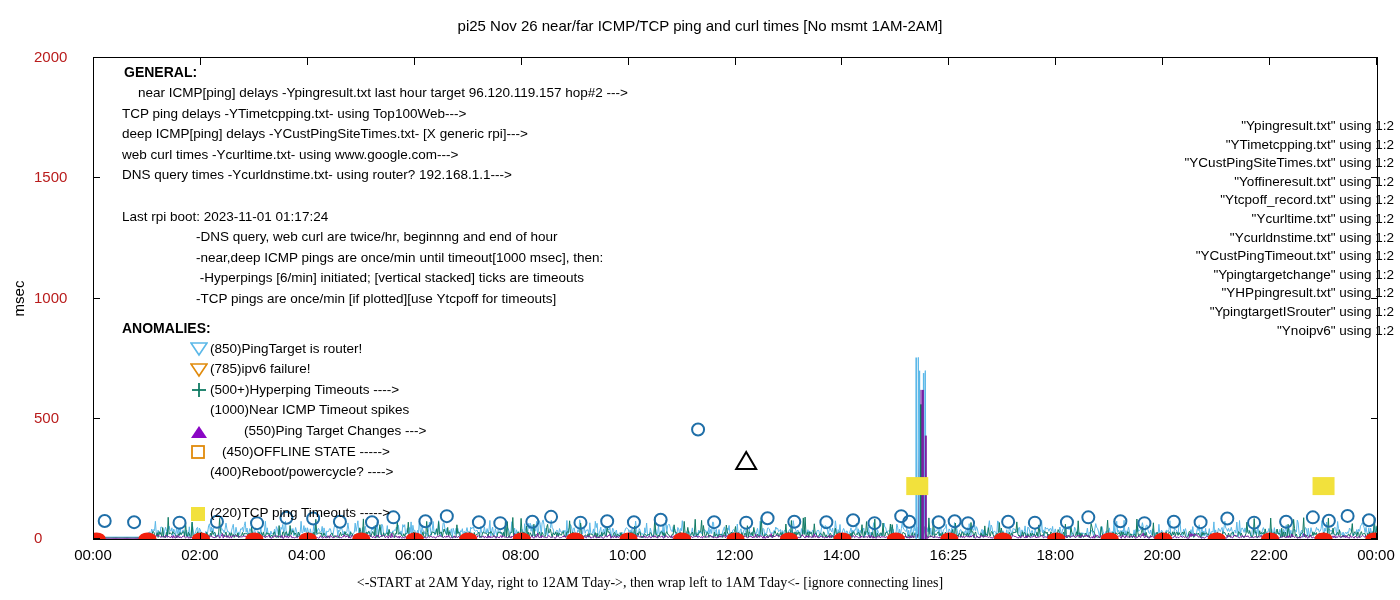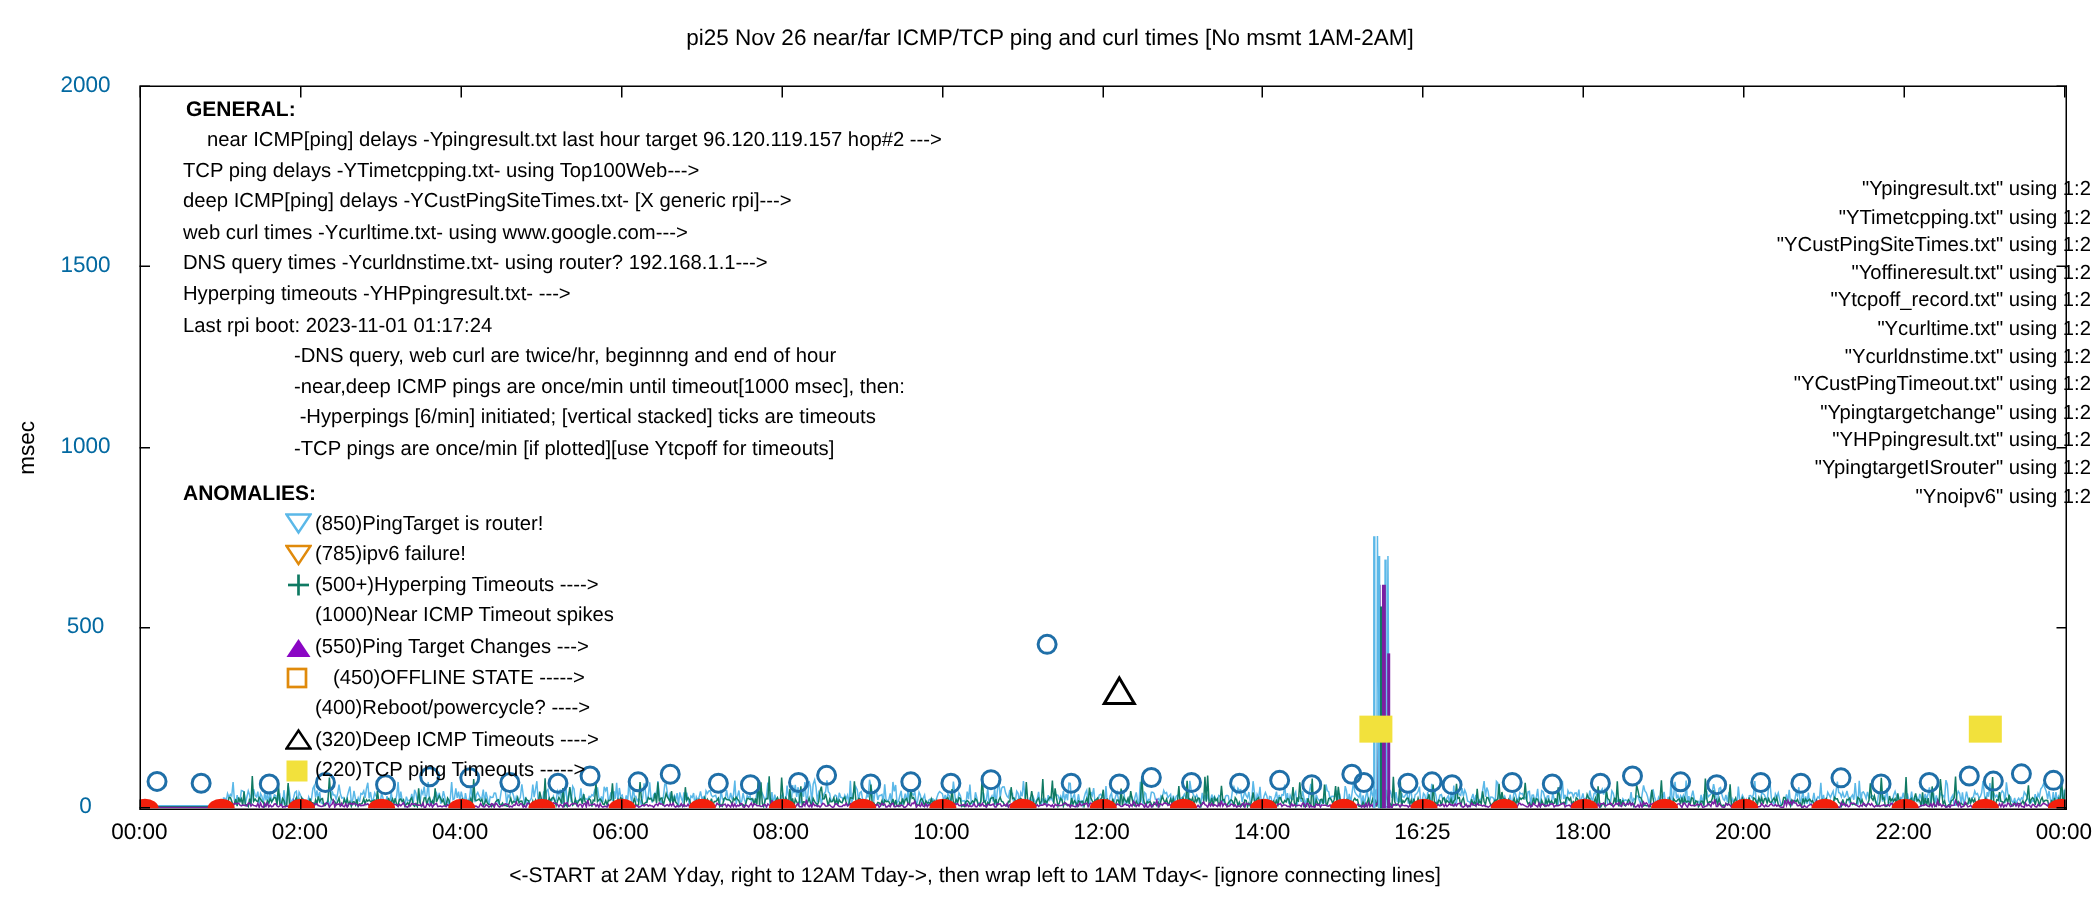--- a/index.html
+++ b/index.html
@@ -10,32 +10,32 @@
   .title{position:absolute;top:17px;left:0;width:1400px;text-align:center;
          font-size:15px;color:#000;letter-spacing:0;}
 
   
   #plot{position:absolute;left:93px;top:57px;width:1285px;height:483px;
         border:1px solid #000;box-sizing:border-box;background:#fff;}
   #canvasWrap{position:absolute;left:0;top:0;width:1283px;height:481px;overflow:hidden;}
   svg.layer{position:absolute;left:0;top:0;width:1283px;height:481px;}
 
   
-  .ylab{position:absolute;text-align:center;width:46px;font-size:15px;color:#0369a1;}
+  .ylab{position:absolute;text-align:left;width:46px;font-size:15px;color:#b91c1c;}
   .ytick{position:absolute;width:7px;height:1px;background:#000;left:93px;}
   .ytickR{position:absolute;width:7px;height:1px;background:#000;left:1371px;}
   .ytitle{position:absolute;left:-12px;top:290px;width:60px;text-align:center;
           font-size:15px;transform:rotate(-90deg);transform-origin:center;}
 
   
   .xlab{position:absolute;top:546px;width:80px;margin-left:-40px;text-align:center;
         font-size:15px;color:#000;}
   .xtick{position:absolute;top:533px;width:1px;height:7px;background:#000;}
   .xtickT{position:absolute;top:58px;width:1px;height:7px;background:#000;}
-  .xcaption{position:absolute;top:575px;left:0;width:1300px;text-align:center;font-size:14px;}
+  .xcaption{position:absolute;top:575px;left:0;width:1300px;text-align:center;font-size:14px;font-family:Liberation Serif, serif;}
 
   
   .antext{position:absolute;font-size:13.5px;color:#000;white-space:pre;line-height:18.5px;}
   .bold{font-weight:bold;font-size:14px;}
 
   
   #legend{position:absolute;left:1000px;top:60px;width:300px;}
   .lgrow{position:relative;height:18.6px;}
   .lglabel{position:absolute;right:0;top:0;font-size:13.5px;white-space:nowrap;text-align:right;}
   .lgkey{position:absolute;left:305px;top:0;width:70px;height:18.6px;}
@@ -250,44 +250,40 @@
     <div class="xtickT" style="left: 1269.08px;"></div>
     <div class="xlab" style="left: 1376px;">00:00</div>
     <div class="xtick" style="left: 1376px;"></div>
     <div class="xtickT" style="left: 1376px;"></div>
     <div class="antext bold" style="left: 124px; top: 63px;">GENERAL:</div>
     <div class="antext" style="left: 122px; top: 84px; margin-left: 16px;">near ICMP[ping] delays -Ypingresult.txt last hour target 96.120.119.157 hop#2 ---&gt;</div>
     <div class="antext" style="left: 122px; top: 104.6px;">TCP ping delays -YTimetcpping.txt- using Top100Web---&gt;</div>
     <div class="antext" style="left: 122px; top: 145.8px;">web curl times -Ycurltime.txt- using www.google.com---&gt;</div>
     <div class="antext" style="left: 122px; top: 125.2px;">deep ICMP[ping] delays -YCustPingSiteTimes.txt- [X generic rpi]---&gt;</div>
     <div class="antext" style="left: 122px; top: 166.4px;">DNS query times -Ycurldnstime.txt- using router? 192.168.1.1---&gt;</div>
-    <div class="antext" style="left: 122px; top: 187px;">Hyperping timeouts -YHPpingresult.txt- ---&gt;</div>
     <div class="antext" style="left: 122px; top: 207.6px;">Last rpi boot: 2023-11-01 01:17:24</div>
     <div class="antext" style="left: 196px; top: 228.2px;">-DNS query, web curl are twice/hr, beginnng and end of hour</div>
     <div class="antext" style="left: 196px; top: 248.8px;">-near,deep ICMP pings are once/min until timeout[1000 msec], then:</div>
     <div class="antext" style="left: 196px; top: 269.4px;"> -Hyperpings [6/min] initiated; [vertical stacked] ticks are timeouts</div>
     <div class="antext" style="left: 196px; top: 290px;">-TCP pings are once/min [if plotted][use Ytcpoff for timeouts]</div>
     <div class="antext bold" style="left: 122px; top: 318.6px;">ANOMALIES:</div>
     <div class="antext" style="left: 190px; top: 339.6px;"><span style="display: inline-block; width: 20px; vertical-align: middle; text-align: left;"><svg width="18" height="16" viewBox="0 0 18 16" style="vertical-align: middle;">
           <polygon points="9,14 17,2 1,2" fill="none" stroke="#5bb8e8" stroke-width="1.6"></polygon>
         </svg></span><span style="vertical-align: middle;">(850)PingTarget is router!</span></div>
     <div class="antext" style="left: 190px; top: 360.2px;"><span style="display: inline-block; width: 20px; vertical-align: middle; text-align: left;"><svg width="18" height="16" viewBox="0 0 18 16" style="vertical-align: middle;">
           <polygon points="9,14 17,2 1,2" fill="none" stroke="#e08a0b" stroke-width="1.6"></polygon>
         </svg></span><span style="vertical-align: middle;">(785)ipv6 failure!</span></div>
     <div class="antext" style="left: 190px; top: 380.8px;"><span style="display: inline-block; width: 20px; vertical-align: middle; text-align: left;"><svg width="18" height="16" viewBox="0 0 18 16" style="vertical-align: middle;">
           <line x1="2" y1="8" x2="16" y2="8" stroke="#0f7a63" stroke-width="1.8"></line>
           <line x1="9" y1="1" x2="9" y2="15" stroke="#0f7a63" stroke-width="1.8"></line>
         </svg></span><span style="vertical-align: middle;">(500+)Hyperping Timeouts ----&gt;</span></div>
     <div class="antext" style="left: 190px; top: 401.4px;"><span style="display: inline-block; width: 20px; vertical-align: middle; text-align: left;"></span><span style="vertical-align: middle;">(1000)Near ICMP Timeout spikes</span></div>
     <div class="antext" style="left: 190px; top: 422px;"><span style="display: inline-block; width: 20px; vertical-align: middle; text-align: left;"><svg width="18" height="16" viewBox="0 0 18 16" style="vertical-align: middle;">
           <polygon points="9,2 17,14 1,14" fill="#8a06c4"></polygon>
-        </svg></span><span style="vertical-align: middle;">(550)Ping Target Changes ---&gt;</span></div>
+        </svg></span><span style="vertical-align: middle; margin-left: 34px;">(550)Ping Target Changes ---&gt;</span></div>
     <div class="antext" style="left: 190px; top: 442.6px;"><span style="display: inline-block; width: 20px; vertical-align: middle; text-align: left;"><svg width="18" height="16" viewBox="0 0 18 16" style="vertical-align: middle;">
           <rect x="2" y="2" width="12" height="12" fill="none" stroke="#e08a0b" stroke-width="1.8"></rect>
         </svg></span><span style="vertical-align: middle; margin-left: 12px;">(450)OFFLINE STATE -----&gt;</span></div>
     <div class="antext" style="left: 190px; top: 463.2px;"><span style="display: inline-block; width: 20px; vertical-align: middle; text-align: left;"></span><span style="vertical-align: middle;">(400)Reboot/powercycle? ----&gt;</span></div>
-    <div class="antext" style="left: 190px; top: 483.8px;"><span style="display: inline-block; width: 20px; vertical-align: middle; text-align: left;"><svg width="18" height="16" viewBox="0 0 18 16" style="vertical-align: middle;">
-          <polygon points="9,2 17,14 1,14" fill="none" stroke="#000000" stroke-width="1.6"></polygon>
-        </svg></span><span style="vertical-align: middle;">(320)Deep ICMP Timeouts ----&gt;</span></div>
     <div class="antext" style="left: 190px; top: 504.4px;"><span style="display: inline-block; width: 20px; vertical-align: middle; text-align: left;"><svg width="18" height="16" viewBox="0 0 18 16" style="vertical-align: middle;">
           <rect x="1" y="1" width="14" height="14" fill="#f2e13c"></rect>
         </svg></span><span style="vertical-align: middle;">(220)TCP ping Timeouts -----&gt;</span></div>
   </div>
 
 </body></html>

